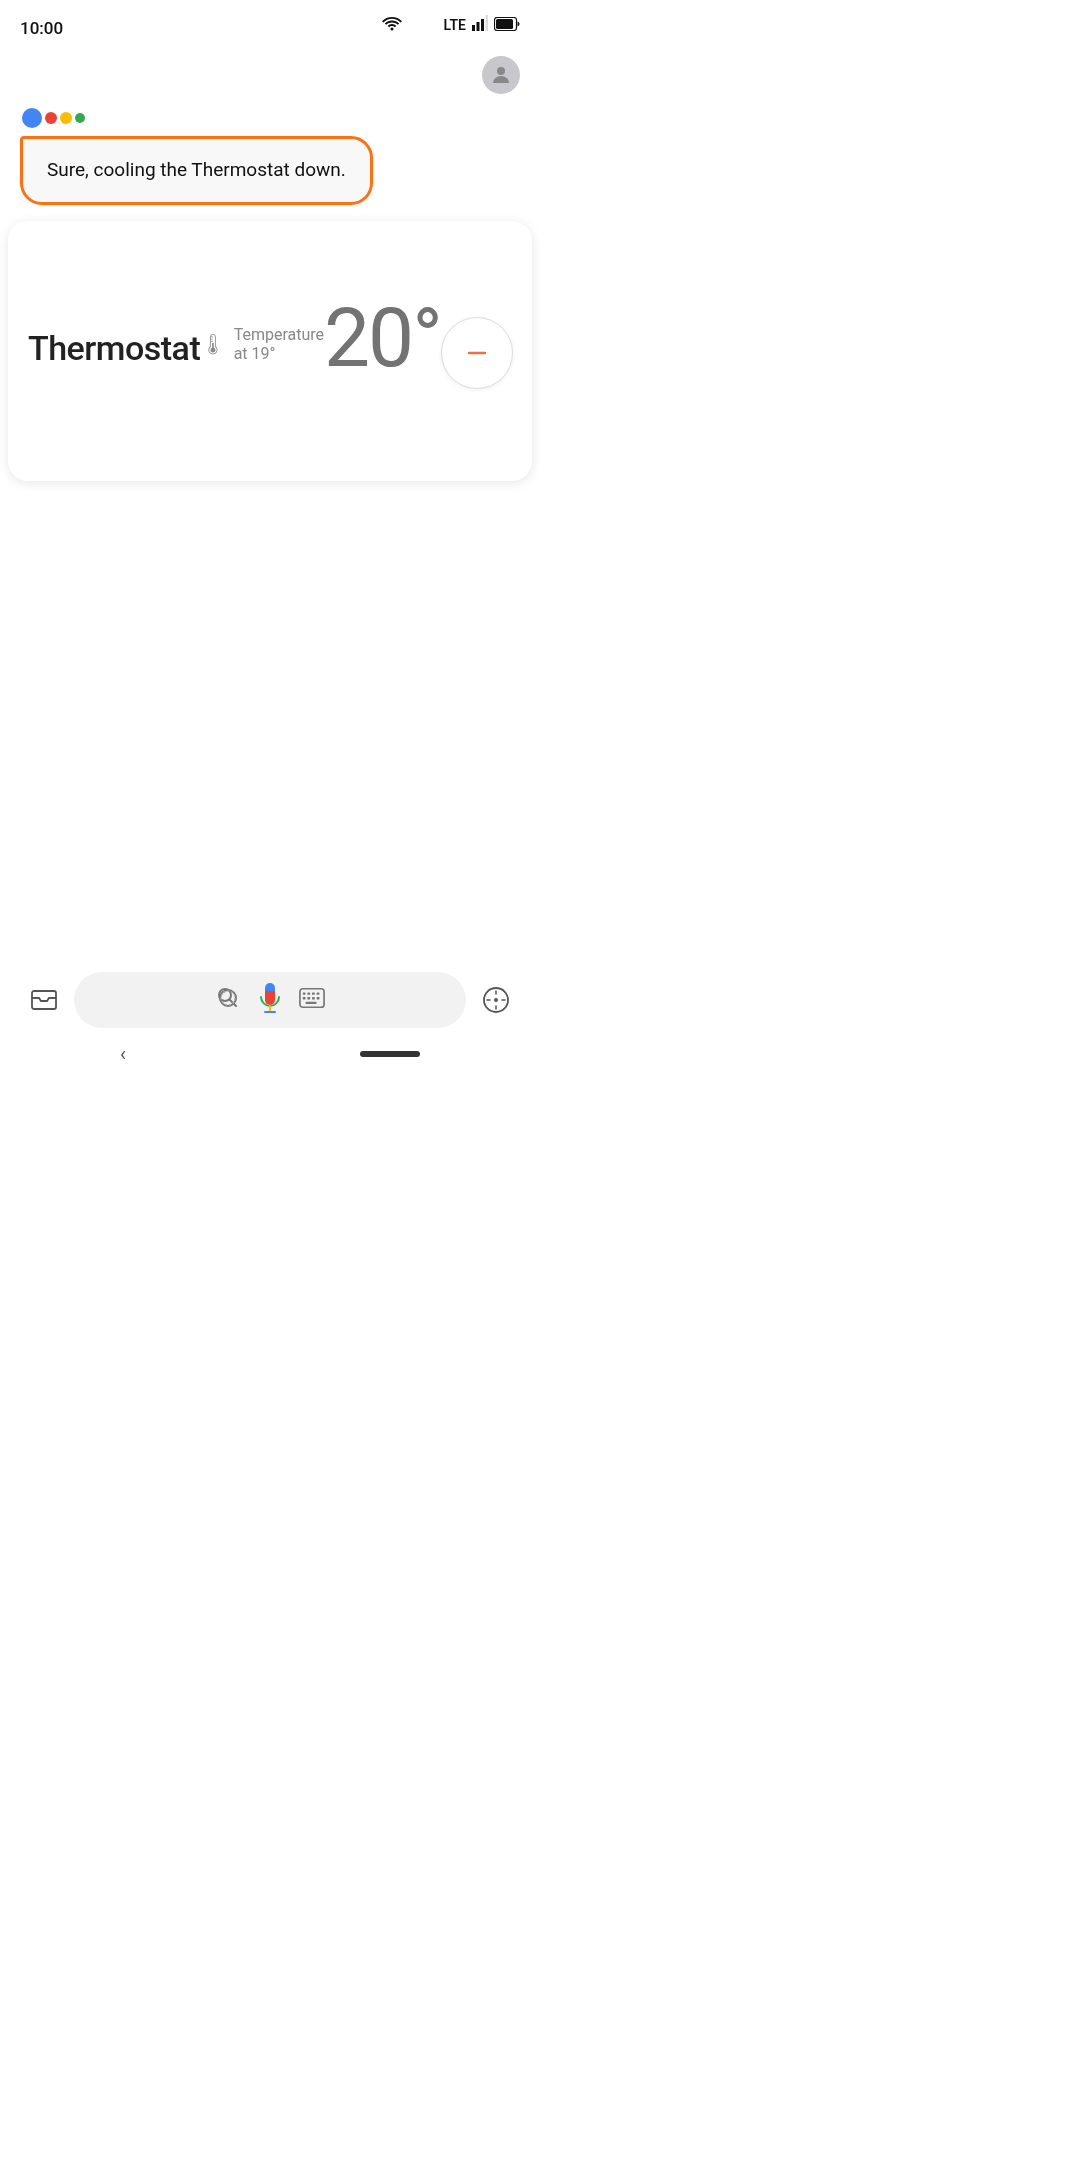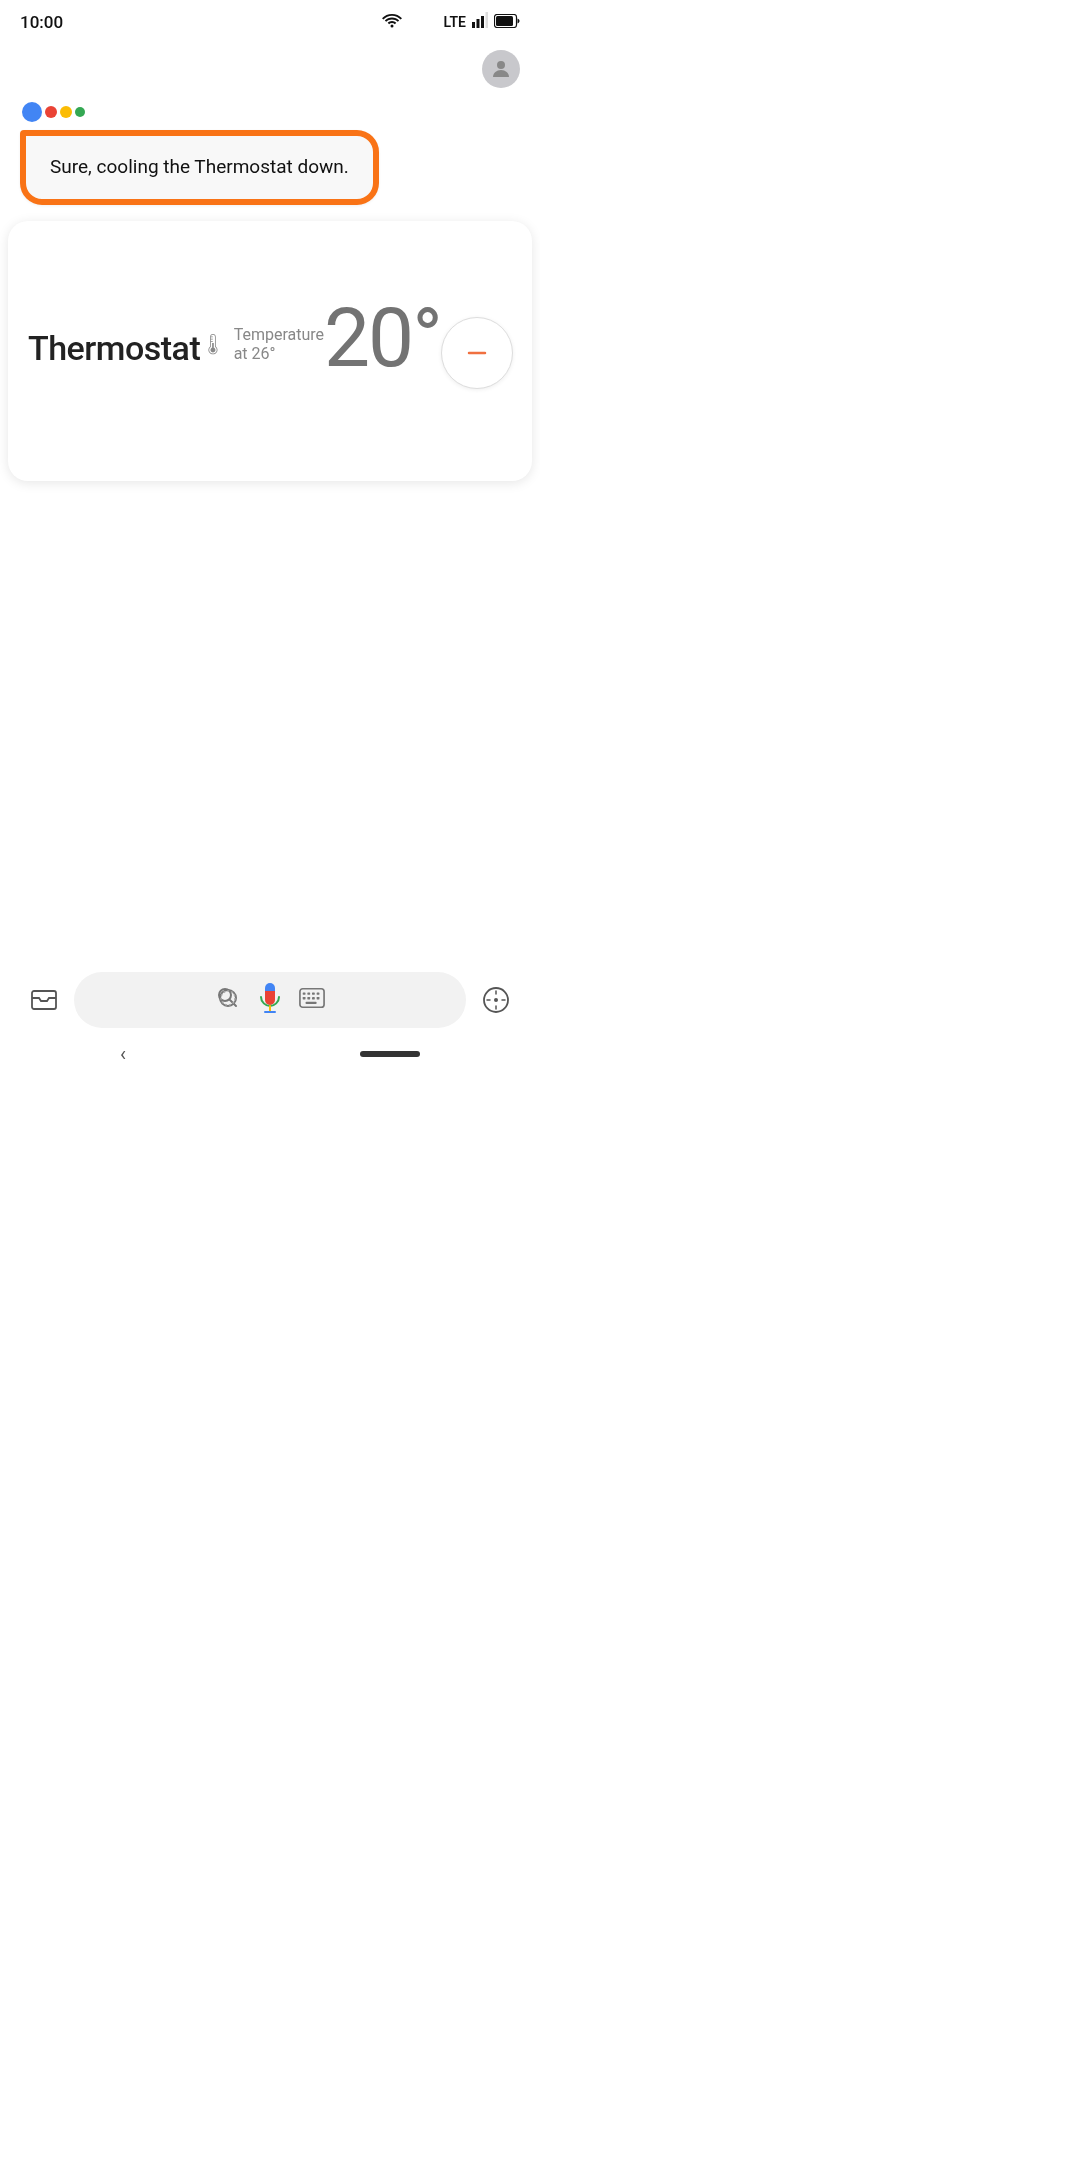--- a/index.html
+++ b/index.html
@@ -19,20 +19,21 @@
       display: flex;
       justify-content: space-between;
       align-items: center;
       padding: 12px 20px 8px 20px;
       background: #fff;
     }
     .status-time {
       font-size: 17px;
       font-weight: 500;
       color: #111;
+      margin-top: 6px;
     }
     .status-icons {
       display: flex;
       align-items: center;
       gap: 6px;
     }
 
     
     .chat-area {
       padding: 10px 20px 10px 20px;
@@ -90,21 +91,21 @@
       height: 14px;
       border-radius: 50%;
     }
     .dot-blue { background: #4285F4; width: 20px; height: 20px; }
     .dot-red { background: #EA4335; width: 12px; height: 12px; }
     .dot-yellow { background: #FBBC04; width: 12px; height: 12px; }
     .dot-green { background: #34A853; width: 10px; height: 10px; }
 
     .assistant-bubble {
       background: #f8f8f8;
-      border: 6px solid #f97316;
+      border: 3px solid #f97316;
       border-radius: 4px 22px 22px 22px;
       padding: 18px 24px;
       max-width: 88%;
       font-size: 19px;
       color: #111;
       line-height: 1.4;
       box-shadow: 0 1px 3px rgba(0,0,0,0.06);
     }
 
     
@@ -296,21 +297,21 @@
       <span>Sure, cooling the Thermostat down.</span>
     </div>
   </div>
 </div>
 
 <div class="thermostat-card">
   <div class="thermostat-title">Thermostat</div>
 
   <div class="temp-label">
     <span class="thermometer-icon">🌡</span>
-    <span>Temperature at 26°</span>
+    <span>Temperature at 19°</span>
   </div>
 
   <div class="dial-container">
     <svg class="dial-svg" viewBox="0 0 320 190" xmlns="http://www.w3.org/2000/svg">
 
       <path d="M 10,190 A 150,150 0 0,1 310,190" fill="none" stroke="#d0d0d0" stroke-width="7" stroke-linecap="round"></path>
 
       <path d="M 10,190 A 150,150 0 0,1 183,42" fill="none" stroke="#E8822A" stroke-width="7" stroke-linecap="round"></path>
 
       <circle cx="183" cy="42" r="18" fill="white" stroke="#F07040" stroke-width="3"></circle>

